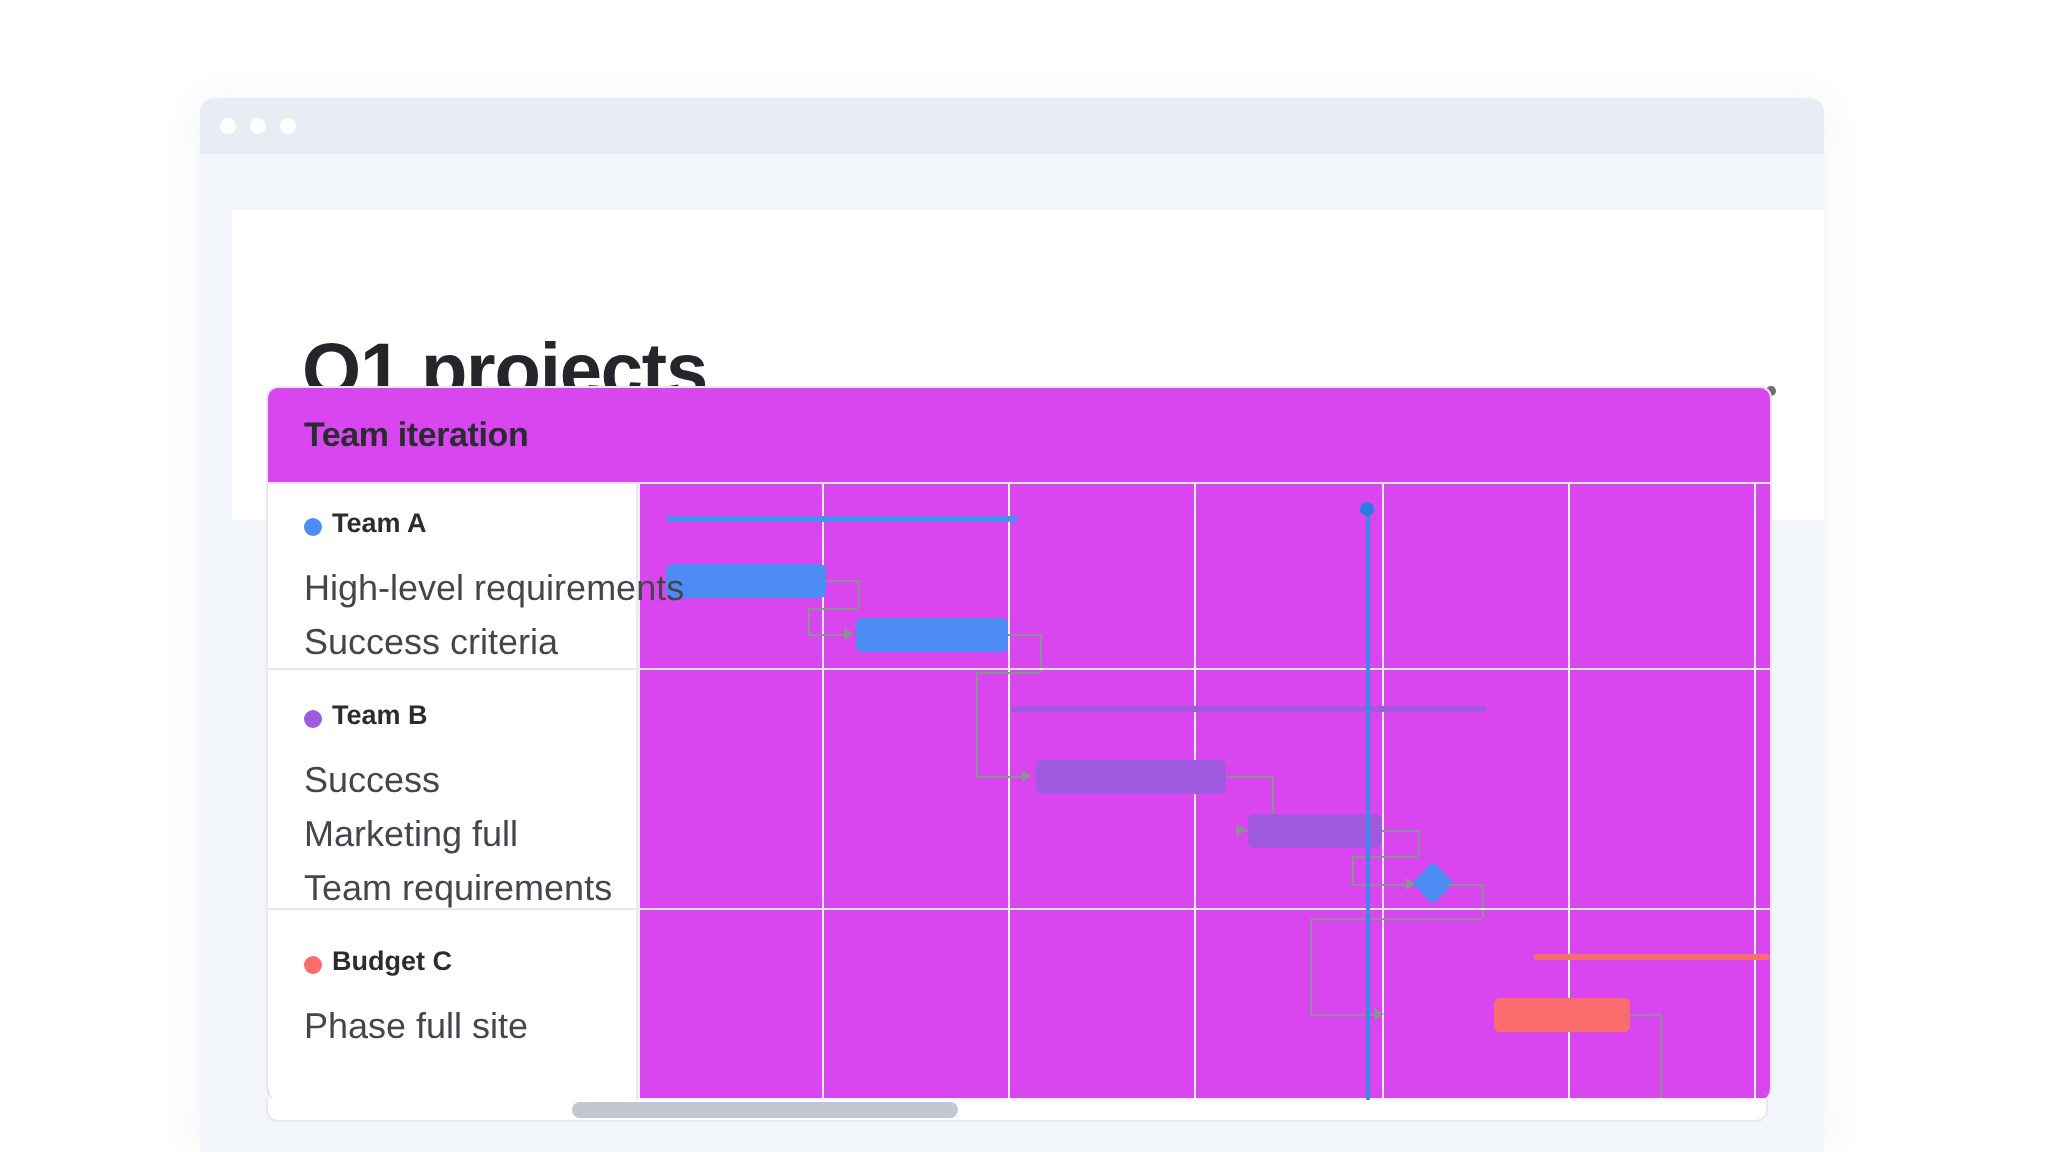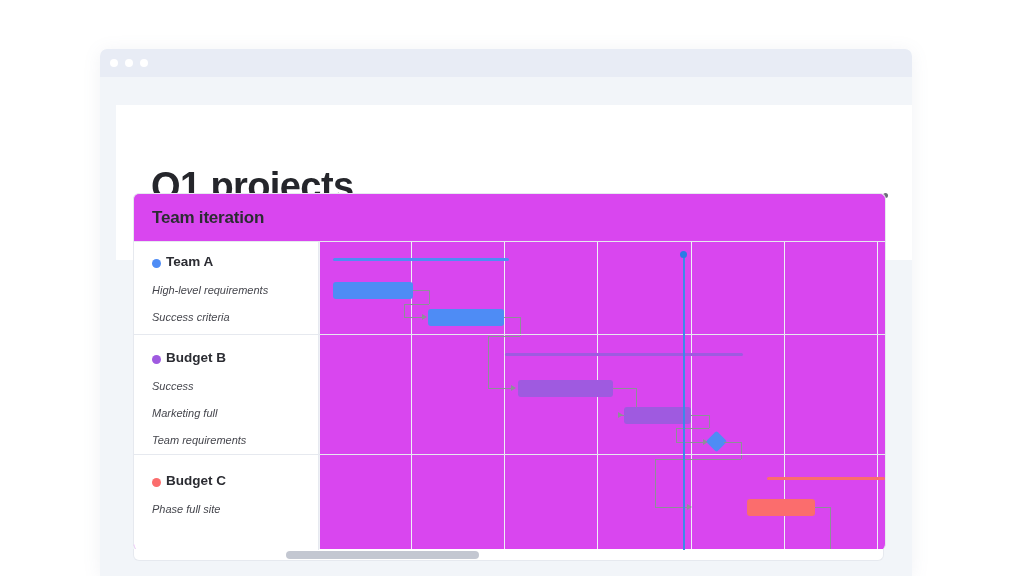--- a/index.html
+++ b/index.html
@@ -184,24 +184,23 @@
     white-space: nowrap;
     color: #3d3e45;
   }
   .row-label.group {
     font-size: 13.5px;
     font-weight: bold;
     color: #2b2c32;
     left: 32px;
   }
   .row-label.task {
-    font-size: 11px;
+    font-size: 18px;
     font-weight: normal;
     color: #45464d;
-    font-style: italic;
   }
   .group-bullet {
     position: absolute;
     left: 18px;
     width: 9px;
     height: 9px;
     border-radius: 50%;
   }
 
   
@@ -316,21 +315,21 @@
         <div class="group-sep" style="top:212px;"></div>
 
         <div class="label-pane">
 
           <span class="group-bullet" style="top:17px;background:#4e8cf5;"></span>
           <div class="row-label group" style="top:12px;">Team A</div>
           <div class="row-label task" style="top:42px;">High-level requirements</div>
           <div class="row-label task" style="top:69px;">Success criteria</div>
 
           <span class="group-bullet" style="top:113px;background:#9f5ae0;"></span>
-          <div class="row-label group" style="top:108px;">Budget B</div>
+          <div class="row-label group" style="top:108px;">Team B</div>
           <div class="row-label task" style="top:138px;">Success</div>
           <div class="row-label task" style="top:165px;">Marketing full</div>
           <div class="row-label task" style="top:192px;">Team requirements</div>
 
           <span class="group-bullet" style="top:236px;background:#fb6d6d;"></span>
           <div class="row-label group" style="top:231px;">Budget C</div>
           <div class="row-label task" style="top:261px;">Phase full site</div>
         </div>
 
         <div class="timeline-pane">

